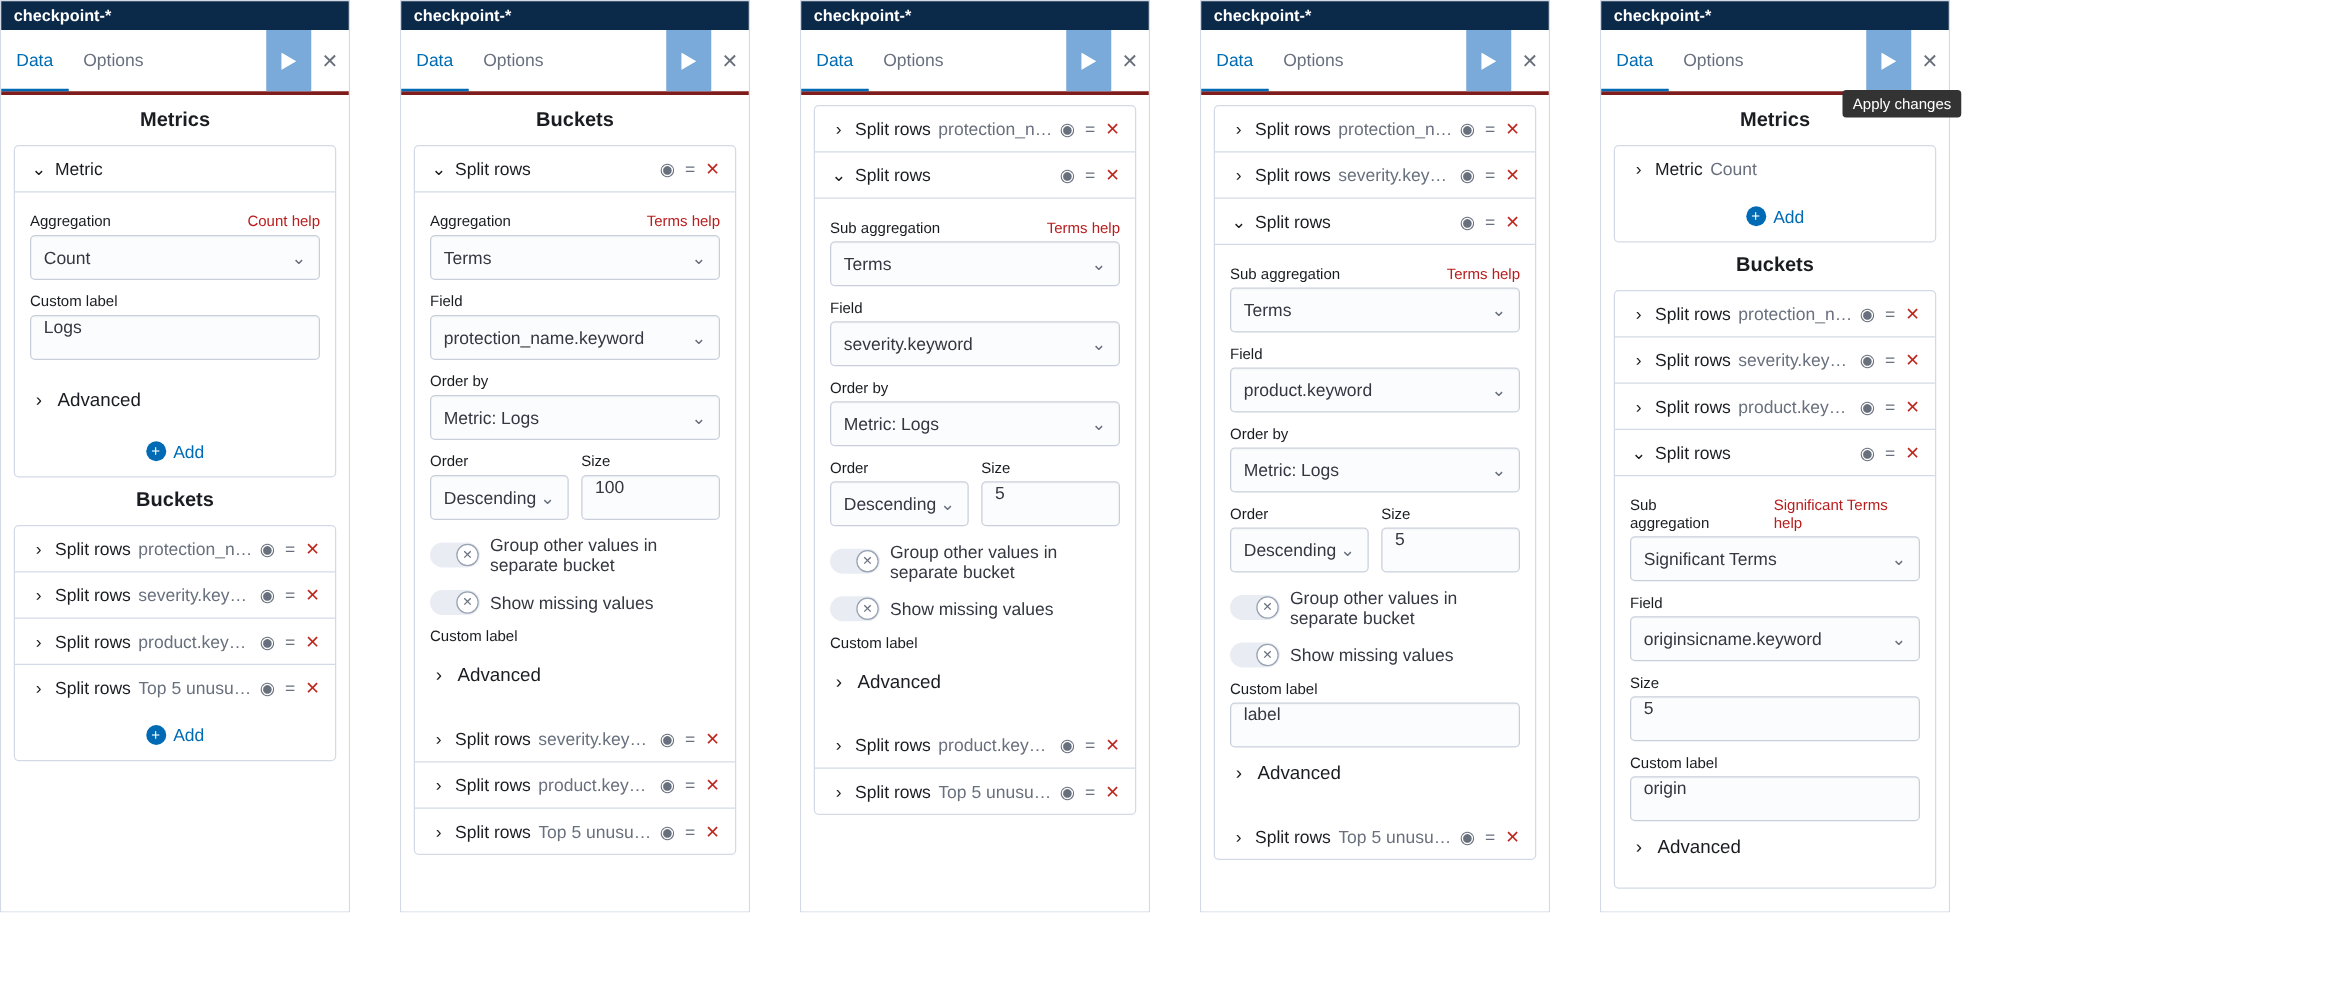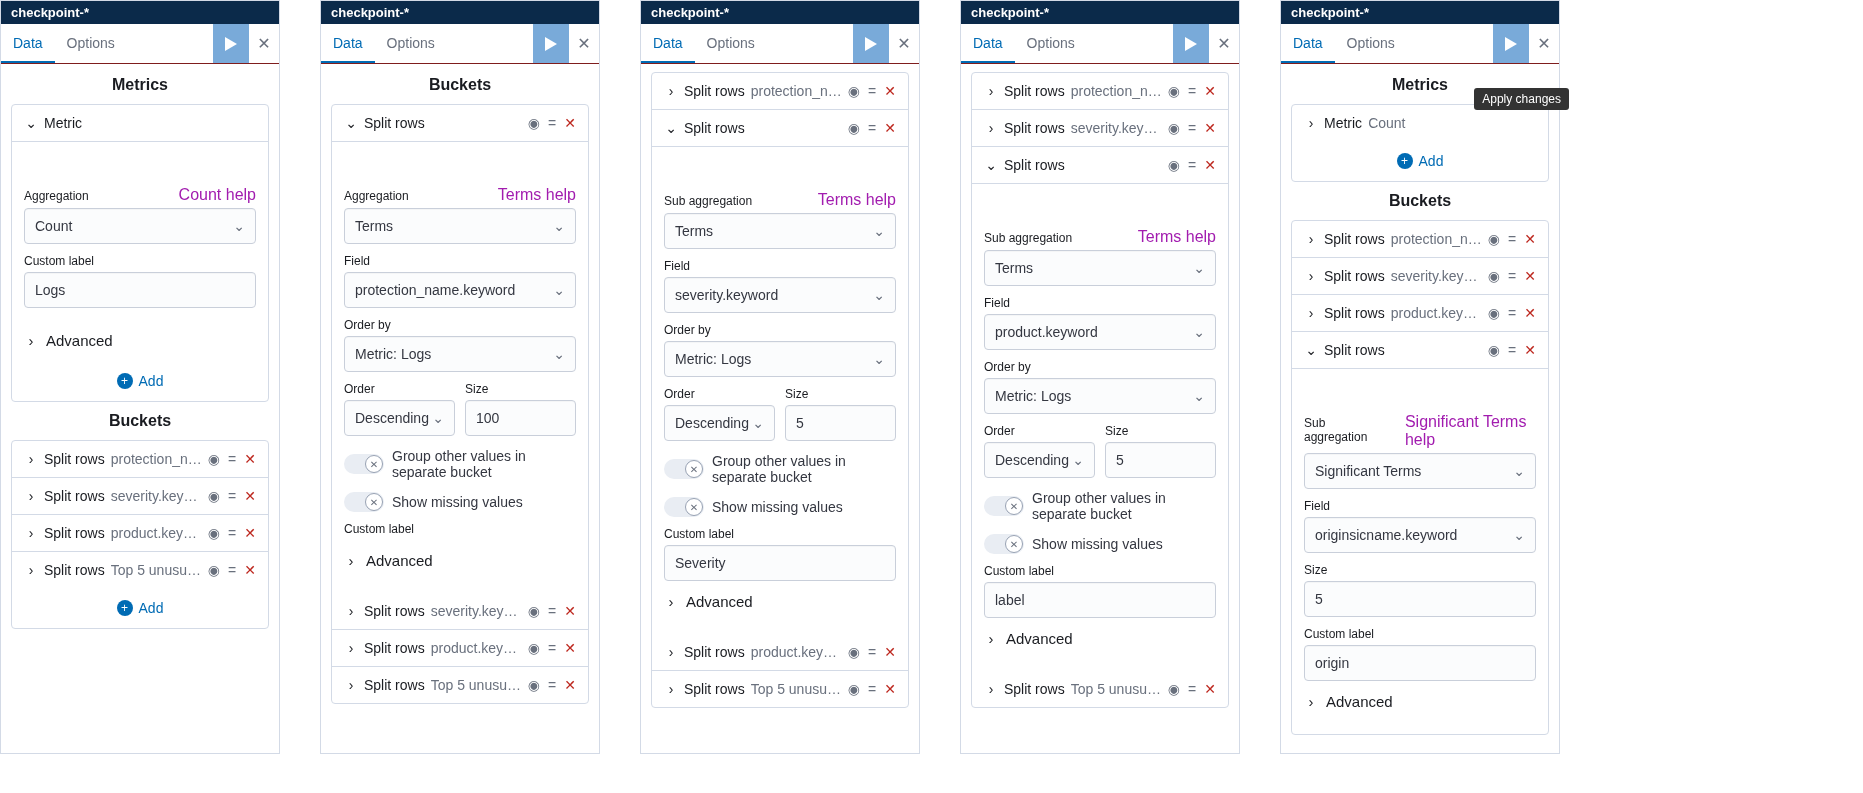--- a/index.html
+++ b/index.html
@@ -25,22 +25,22 @@
   .panel-header {
     background: #0b2a4a;
     color: #fff;
     font-weight: 700;
     padding: 4px 10px;
     font-size: 13px;
   }
   .toolbar {
     display: flex;
     align-items: center;
-    border-bottom: 1px solid #7f1d1d;
-    height: 40px;
+    border-bottom: 3px solid #7f1d1d;
+    height: 52px;
     background: #fff;
     position: relative;
   }
   .tabs {
     display: flex;
     flex: 1;
     height: 100%;
   }
   .tab {
     padding: 0 12px;
@@ -70,21 +70,21 @@
     display: flex;
     align-items: center;
     justify-content: center;
     color: #69707d;
     cursor: pointer;
     font-size: 16px;
   }
   .tooltip {
     position: absolute;
     right: -10px;
-    top: 64px;
+    top: 48px;
     background: #333;
     color: #fff;
     font-size: 12px;
     padding: 4px 8px;
     border-radius: 3px;
     white-space: nowrap;
     z-index: 10;
   }
   .scroll-body {
     padding: 8px 10px;
@@ -144,40 +144,40 @@
   .form-row-split > div { flex: 1; }
   .label-line {
     display: flex;
     justify-content: space-between;
     align-items: baseline;
     font-size: 12px;
     margin-bottom: 4px;
     gap: 27px;
   }
   .label-line .lbl { color: #1a1c21; font-weight: 400; }
-  .label-line .help { color: #a21caf; cursor: pointer; font-size: 16px; margin-top: 28px; }
+  .label-line .help { color: #b91c1c; cursor: pointer; font-size: 12px; }
   .select, .input {
     width: 100%;
     height: 36px;
     border: 1px solid #c9cfda;
     border-radius: 4px;
     padding: 0 10px;
     background: #fbfcfd;
     font-size: 14px;
     color: #343741;
     box-shadow: inset 0 1px 1px rgba(0,0,0,0.03);
   }
   .select {
     display: flex;
     align-items: center;
     justify-content: space-between;
     cursor: pointer;
   }
   .select .caret { color: #69707d; }
-  .input { display: flex; align-items: center; }
+  .input { display: flex; }
   .switch-row {
     display: flex;
     align-items: center;
     gap: 8px;
     margin-top: 12px;
     font-size: 14px;
     color: #343741;
   }
   .switch {
     width: 40px;
@@ -563,23 +563,20 @@
         <div class="switch-row">
           <div class="switch">
               <div class="knob">✕</div>
             </div>
           <span>Show missing values</span>
         </div>
         <div class="form-row">
           <div class="label-line">
               <span class="lbl">Custom label</span>
             </div>
-          <div class="input">
-              <span>Severity</span>
-            </div>
         </div>
         <div class="advanced-row" style="padding-left:0;padding-right:0">
           <span class="chevron">›</span>
           <span>Advanced</span>
         </div>
       </div>
       <div class="agg-row">
         <span class="chevron">›</span>
         <span class="agg-label">Split rows</span>
         <span class="agg-sub">product.keyword...</span>

